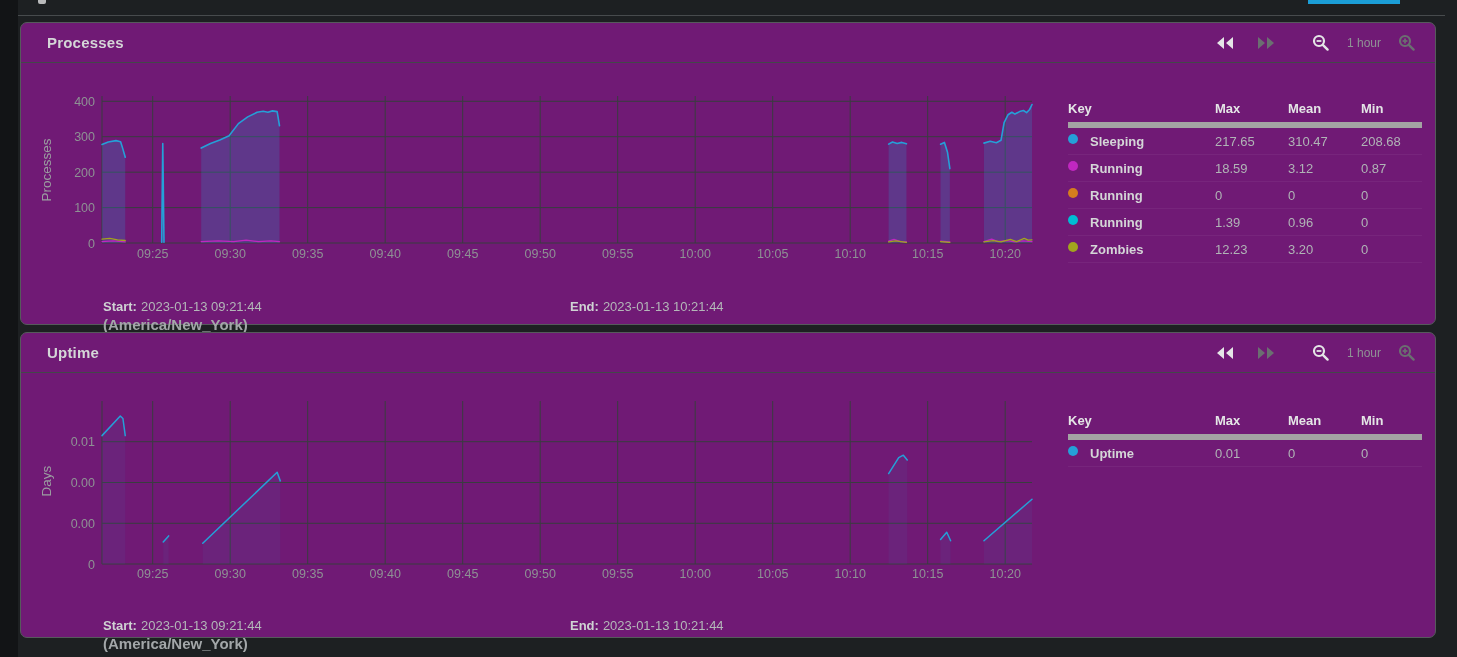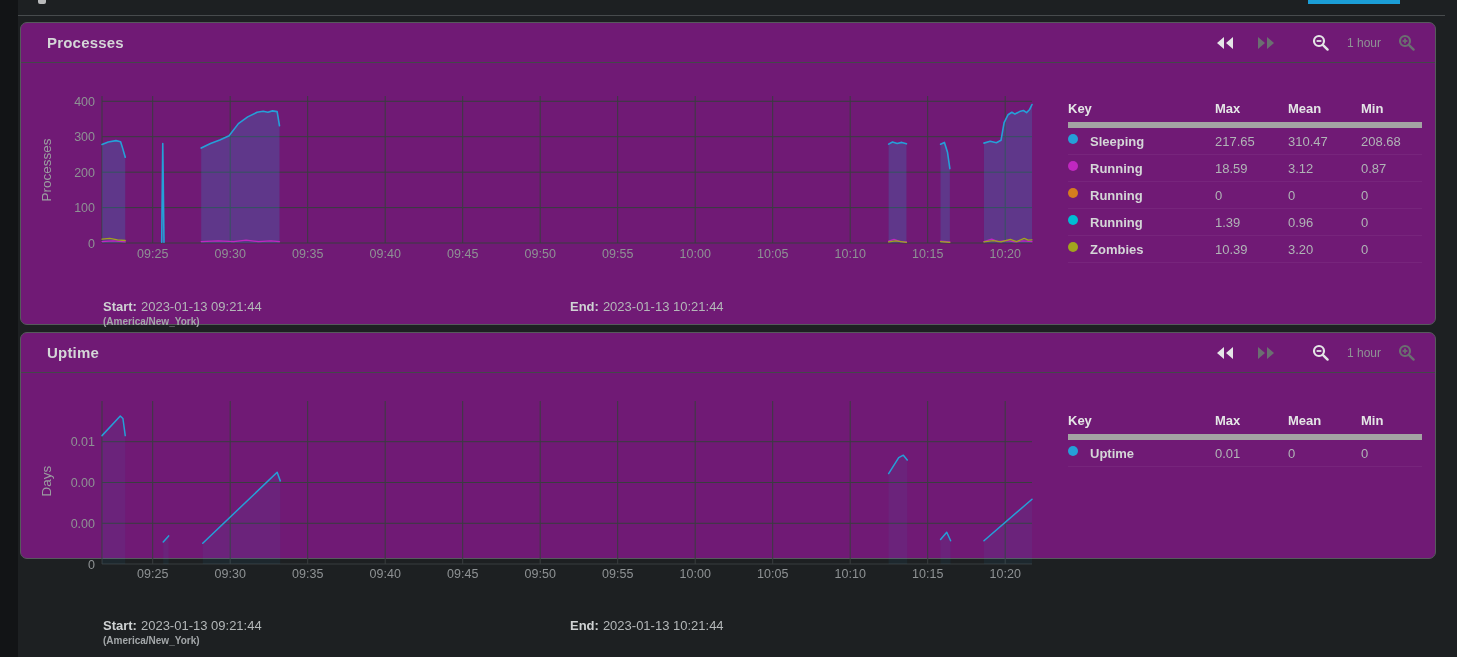--- a/index.html
+++ b/index.html
@@ -46,21 +46,21 @@
     align-items:center; height:27px;
     border-bottom:1px solid rgba(255,255,255,0.05);
     color:#b0b4b6;
   }
   .legend-key { display:flex; align-items:flex-start; font-weight:bold; color:#d4d6d7; }
   .legend-dot { width:10px; height:10px; border-radius:50%; margin-right:12px; flex:0 0 10px; }
 
   .meta { position:absolute; font-size:13px;margin-top:24px; }
   .meta b { color:#cfd2d3; }
   .meta .val { color:#b3b7b8; margin-left:4px; }
-  .meta .tz { font-size:10px; font-weight:bold; color:#a3a7a9; margin-top:2px; }
+  .meta .tz { font-size:15px; font-weight:bold; color:#a3a7a9; margin-top:2px; }
   .meta-start { position:absolute; left:82px; top:0; }
   .meta-end { position:absolute; left:549px; top:0; white-space:nowrap; }
 </style>
 </head>
 <body>
 
 <div class="left-strip"></div>
 <div class="top-divider"></div>
 <div class="clipped-heading"></div>
 <div class="clipped-button" style="background: rgb(27, 158, 214);"></div>
@@ -198,38 +198,38 @@
           </span>
           <span>1.39</span>
           <span>0.96</span>
           <span>0</span>
         </div>
         <div class="legend-row">
           <span class="legend-key">
             <span class="legend-dot" style="background: rgb(162, 164, 30);"></span>
             <span>Zombies</span>
           </span>
-          <span>10.39</span>
+          <span>12.23</span>
           <span>3.20</span>
           <span>0</span>
         </div>
       </div>
     <div class="meta" style="top:211px; left:0; right:0; height:40px;">
       <span class="meta-start">
         <b>Start:</b><span class="val">2023-01-13 09:21:44</span>
         <div class="tz">(America/New_York)</div>
       </span>
       <span class="meta-end">
         <b>End:</b><span class="val">2023-01-13 10:21:44</span>
       </span>
     </div>
   </div>
 </section>
 
-<section class="panel" style="top:332px;height:227px;">
+<section class="panel" style="top:332px;height:306px;">
   <header class="panel-header">
     <h2>Uptime</h2>
     <div class="controls">
       <span class="ctl">
         <svg width="19" height="14" viewBox="0 0 19 14">
             <path d="M9 1 L2 7 L9 13 Z M18 1 L11 7 L18 13 Z" fill="currentColor"></path>
           </svg>
       </span>
       <span class="ctl disabled gap-sm">
         <svg width="19" height="14" viewBox="0 0 19 14">

